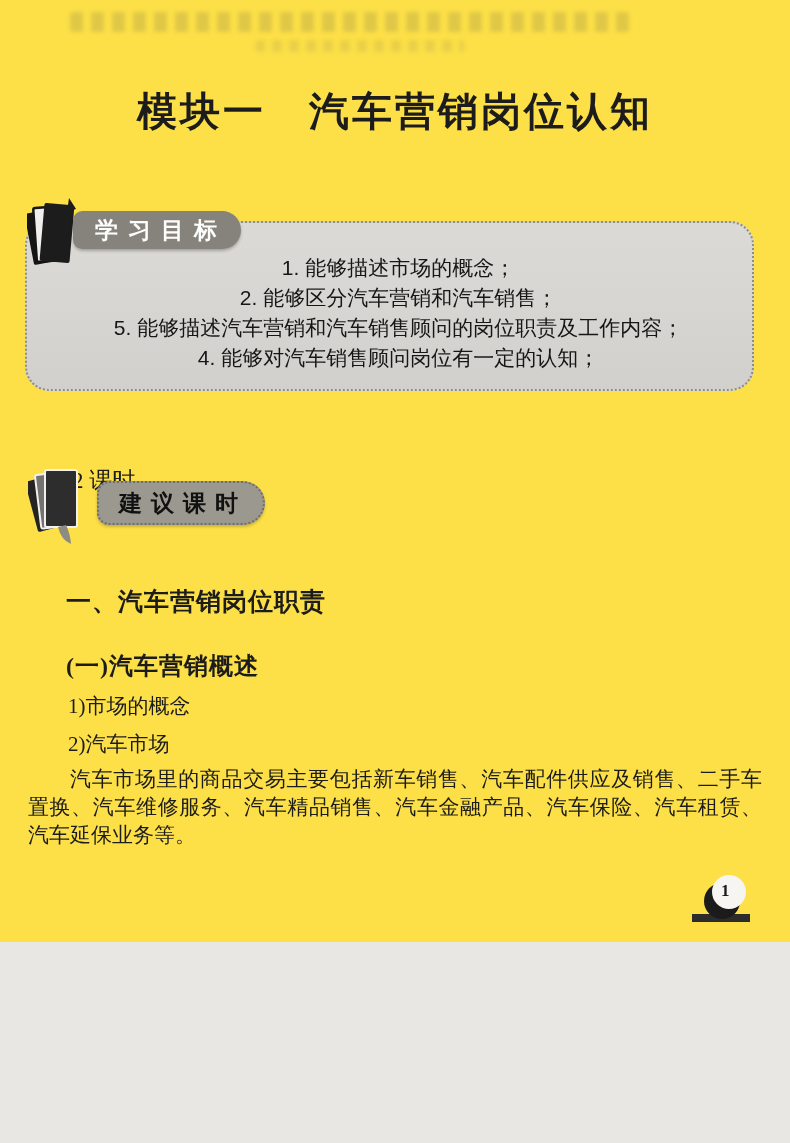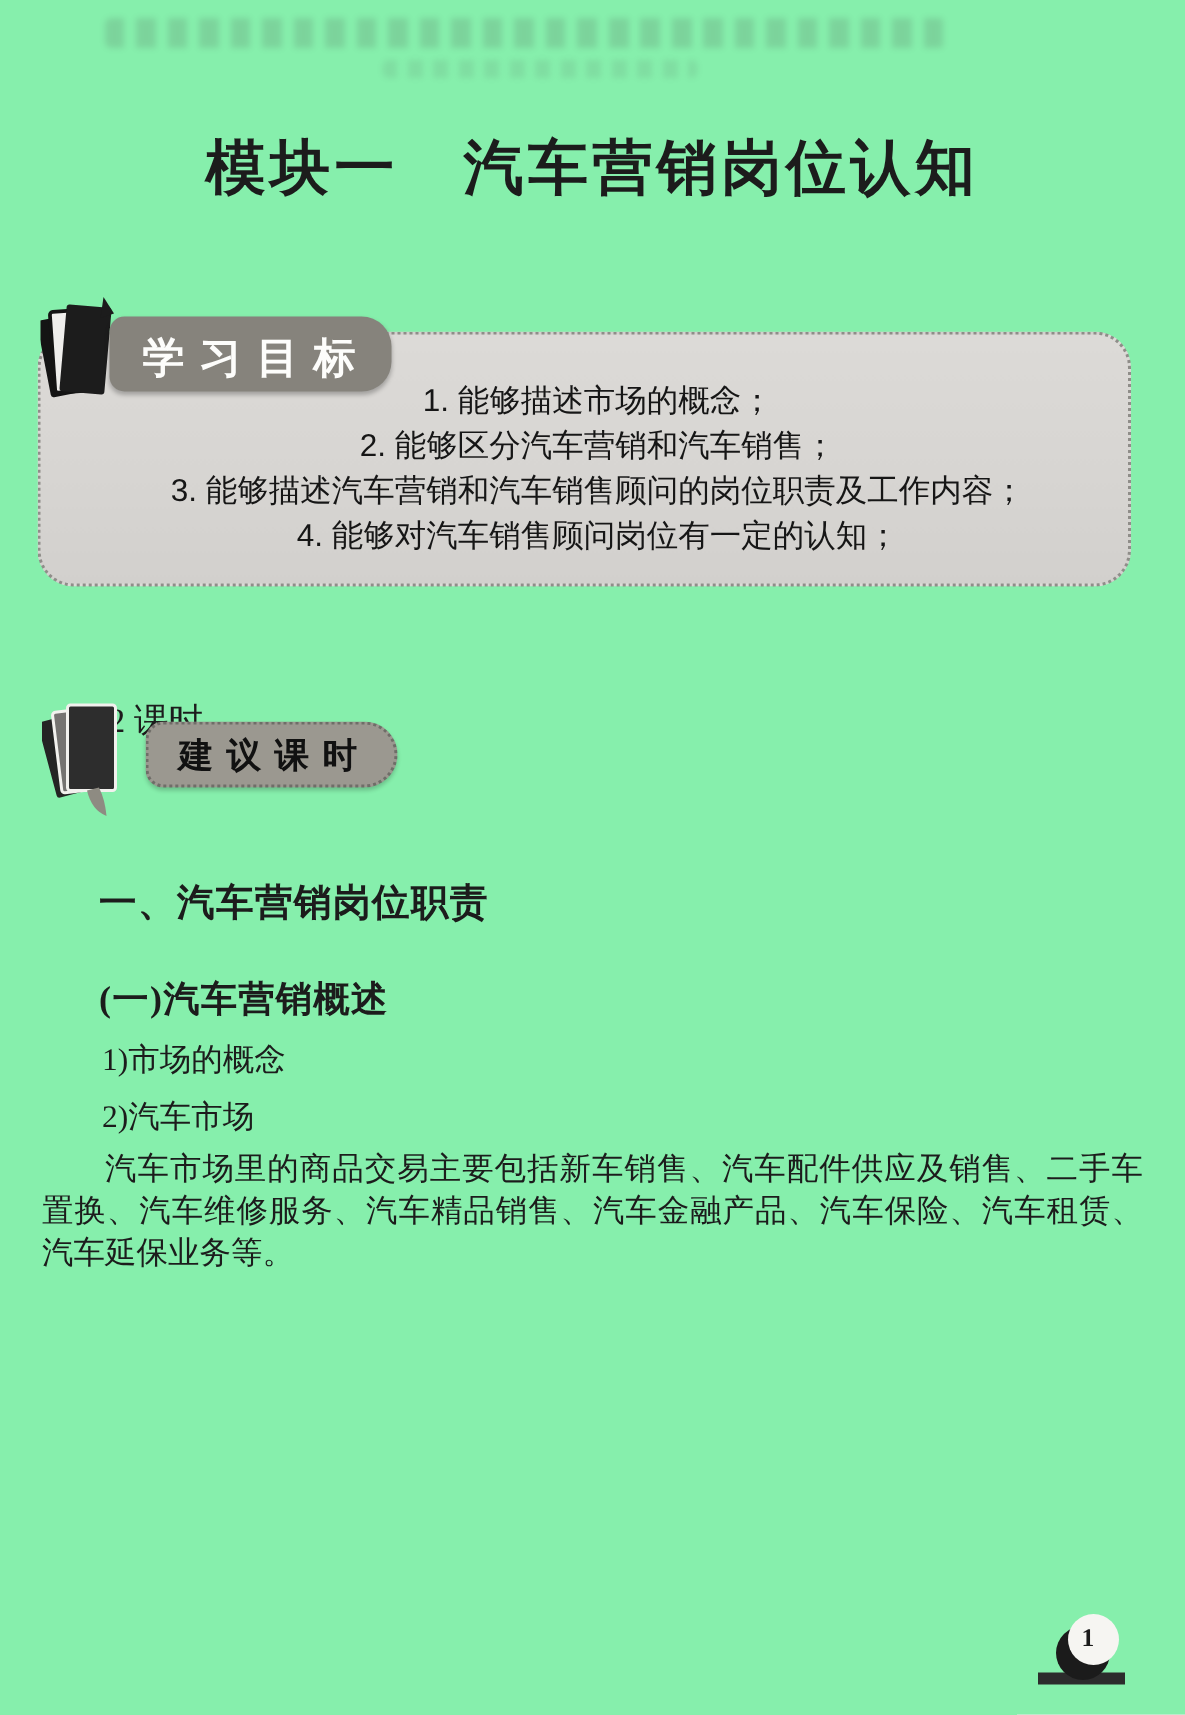--- a/index.html
+++ b/index.html
@@ -1,22 +1,22 @@
 <!DOCTYPE html>
 <html lang="zh"><head>
 <meta charset="utf-8">
 <title>Scanned textbook page</title>
 <style>
   * { margin:0; padding:0; box-sizing:border-box; }
   html,body { background:#e8e7e4; }
   .page {
     position:relative;
-    width:790px; height:1143px;
+    width:790px; height:942px;
     margin:0 auto;
-    background:#86efac;
+    background:#fde047;
     color:#1c1c1c;
     font-family:"Liberation Serif","DejaVu Serif",serif;
     overflow:hidden;
   }
 
   
   .ghost { position:absolute; filter:blur(2px); opacity:.16; border-radius:4px; pointer-events:none; }
   .ghost-a { top:12px; left:70px; width:560px; height:20px;
     background:repeating-linear-gradient(90deg,#4a4a4a 0 13px,transparent 13px 21px); }
   .ghost-b { top:40px; left:255px; width:210px; height:12px; opacity:.10;
@@ -37,27 +37,26 @@
   .badge {
     display:inline-block;
     font-family:"Liberation Sans","DejaVu Sans",sans-serif;
     font-weight:bold;
     white-space:nowrap;
   }
   .badge-dark {
     margin-left:-8px; margin-top:4px;
     background:#86837c;
     color:#fdfdfb;
-    font-size:28px;
+    font-size:23px;
     letter-spacing:10px;
     line-height:38px;
-    padding:12px 14px 0 22px;
+    padding:0 14px 0 22px;
     border-radius:10px 20px 20px 10px;
     box-shadow:0 2px 3px rgba(0,0,0,.25);
-    font-family:Liberation Mono, monospace;
   }
   .obj-box {
     border:2px dotted #8f8d89;
     border-radius:24px;
     background:linear-gradient(180deg,#dcdad7 0%,#d7d5d2 55%,#d2d0cd 100%);
     padding:30px 22px 16px 40px;
   }
   .obj-item {
     font-family:"Liberation Sans","DejaVu Sans",sans-serif;
     font-size:21px;
@@ -132,21 +131,21 @@
           <rect x="8" y="10" width="28" height="54" rx="2" fill="#efeeec" stroke="#141414" stroke-width="2.5" transform="rotate(-4 22 37)"></rect>
           <rect x="15" y="7" width="30" height="58" rx="2" fill="#1c1c1c" transform="rotate(5 30 36)"></rect>
           <path d="M42 1 l7 11 -9 3 z" fill="#1c1c1c"></path>
         </svg>
       </span>
       <span class="badge badge-dark">学习目标</span>
     </div>
     <div class="obj-box">
       <p class="obj-item">1. 能够描述市场的概念；</p>
       <p class="obj-item">2. 能够区分汽车营销和汽车销售；</p>
-      <p class="obj-item">3. 能够描述汽车营销和汽车销售顾问的岗位职责及工作内容；</p>
+      <p class="obj-item">5. 能够描述汽车营销和汽车销售顾问的岗位职责及工作内容；</p>
       <p class="obj-item">4. 能够对汽车销售顾问岗位有一定的认知；</p>
     </div>
   </section>
 
   <section class="hours">
     <span class="books-icon">
       <svg width="60" height="86" viewBox="0 0 60 86" aria-hidden="true">
         <rect x="3" y="16" width="32" height="52" rx="2" fill="#242424" transform="rotate(-15 19 42)"></rect>
         <rect x="10" y="12" width="32" height="54" rx="2" fill="#757371" stroke="#f2f1ee" stroke-width="2" transform="rotate(-7 26 39)"></rect>
         <rect x="17" y="9" width="32" height="57" rx="2" fill="#2d2d2d" stroke="#f2f1ee" stroke-width="2"></rect>

